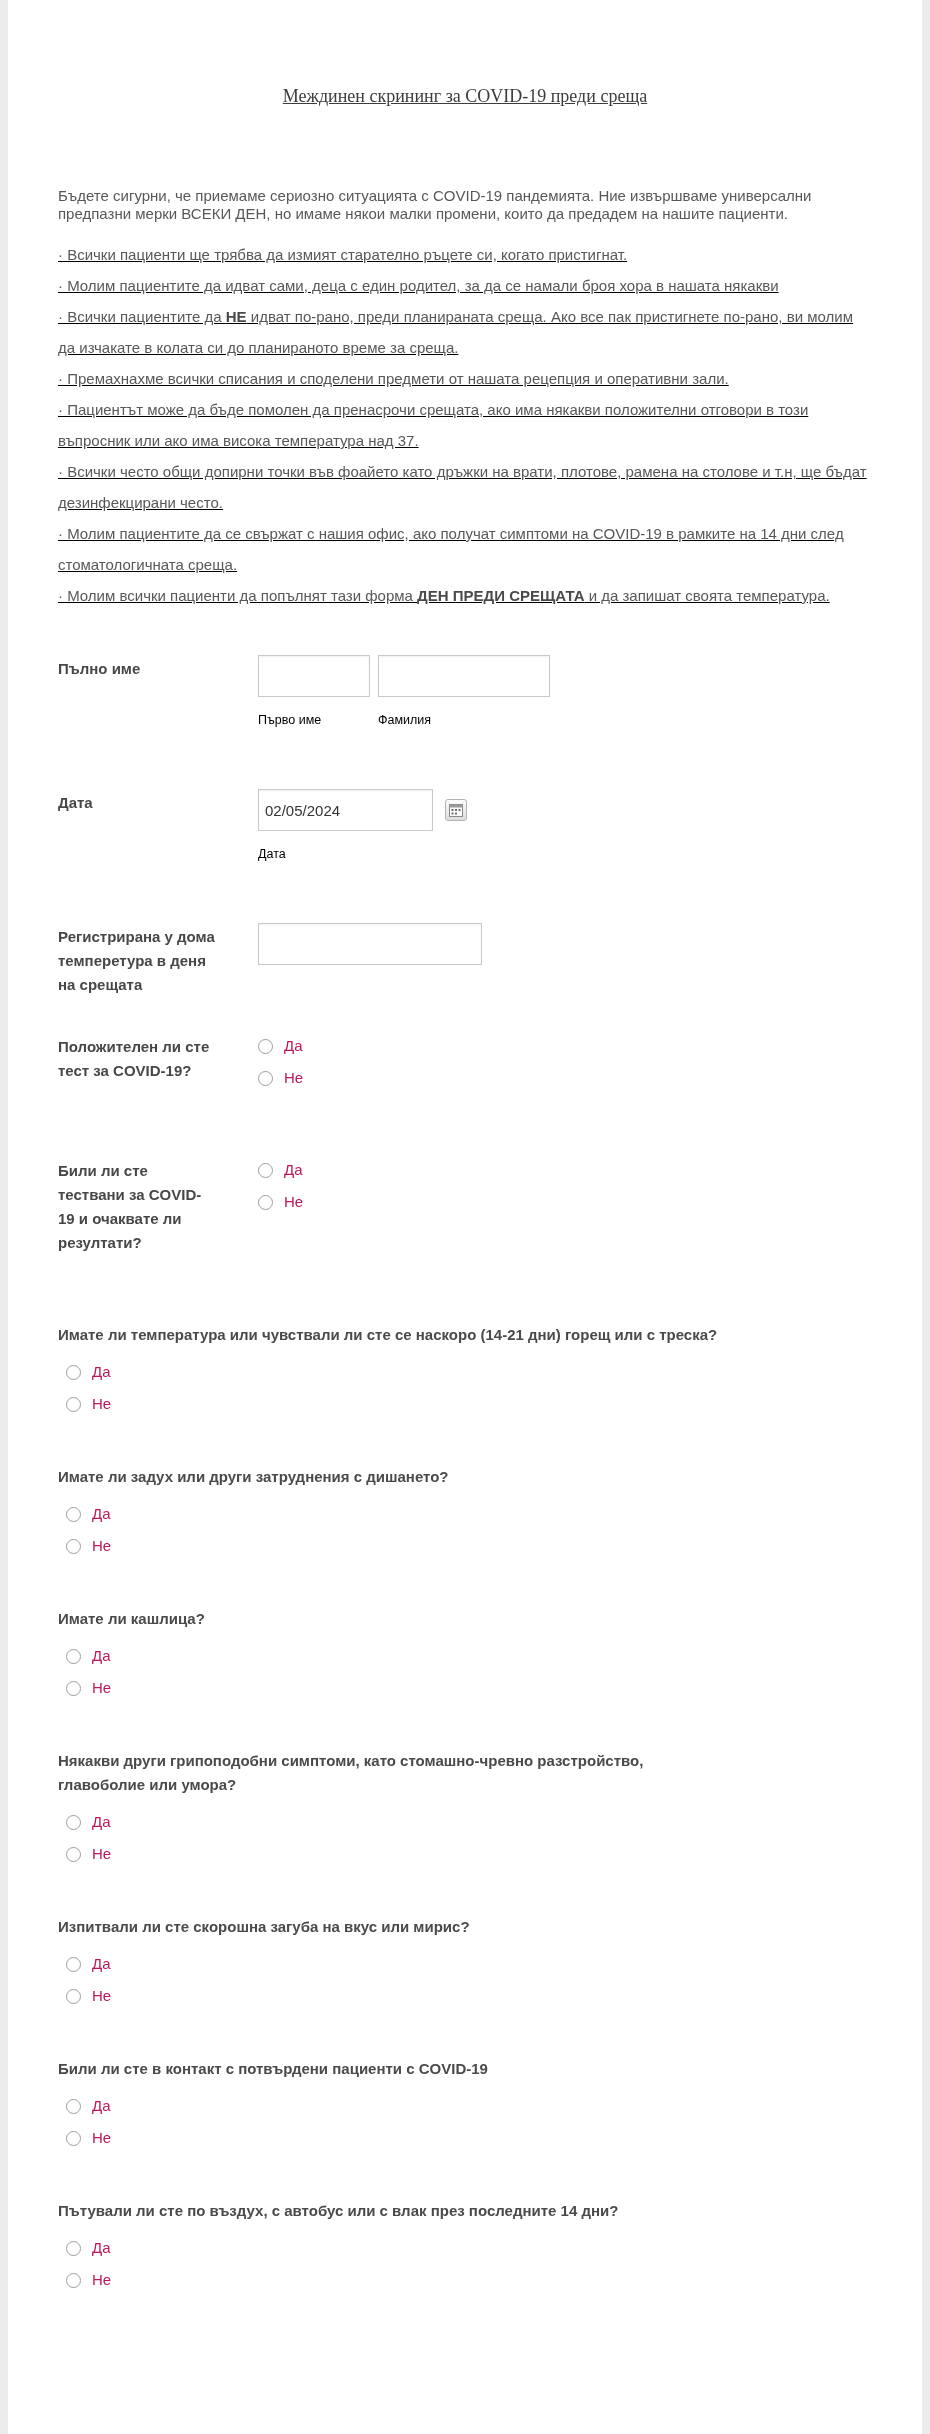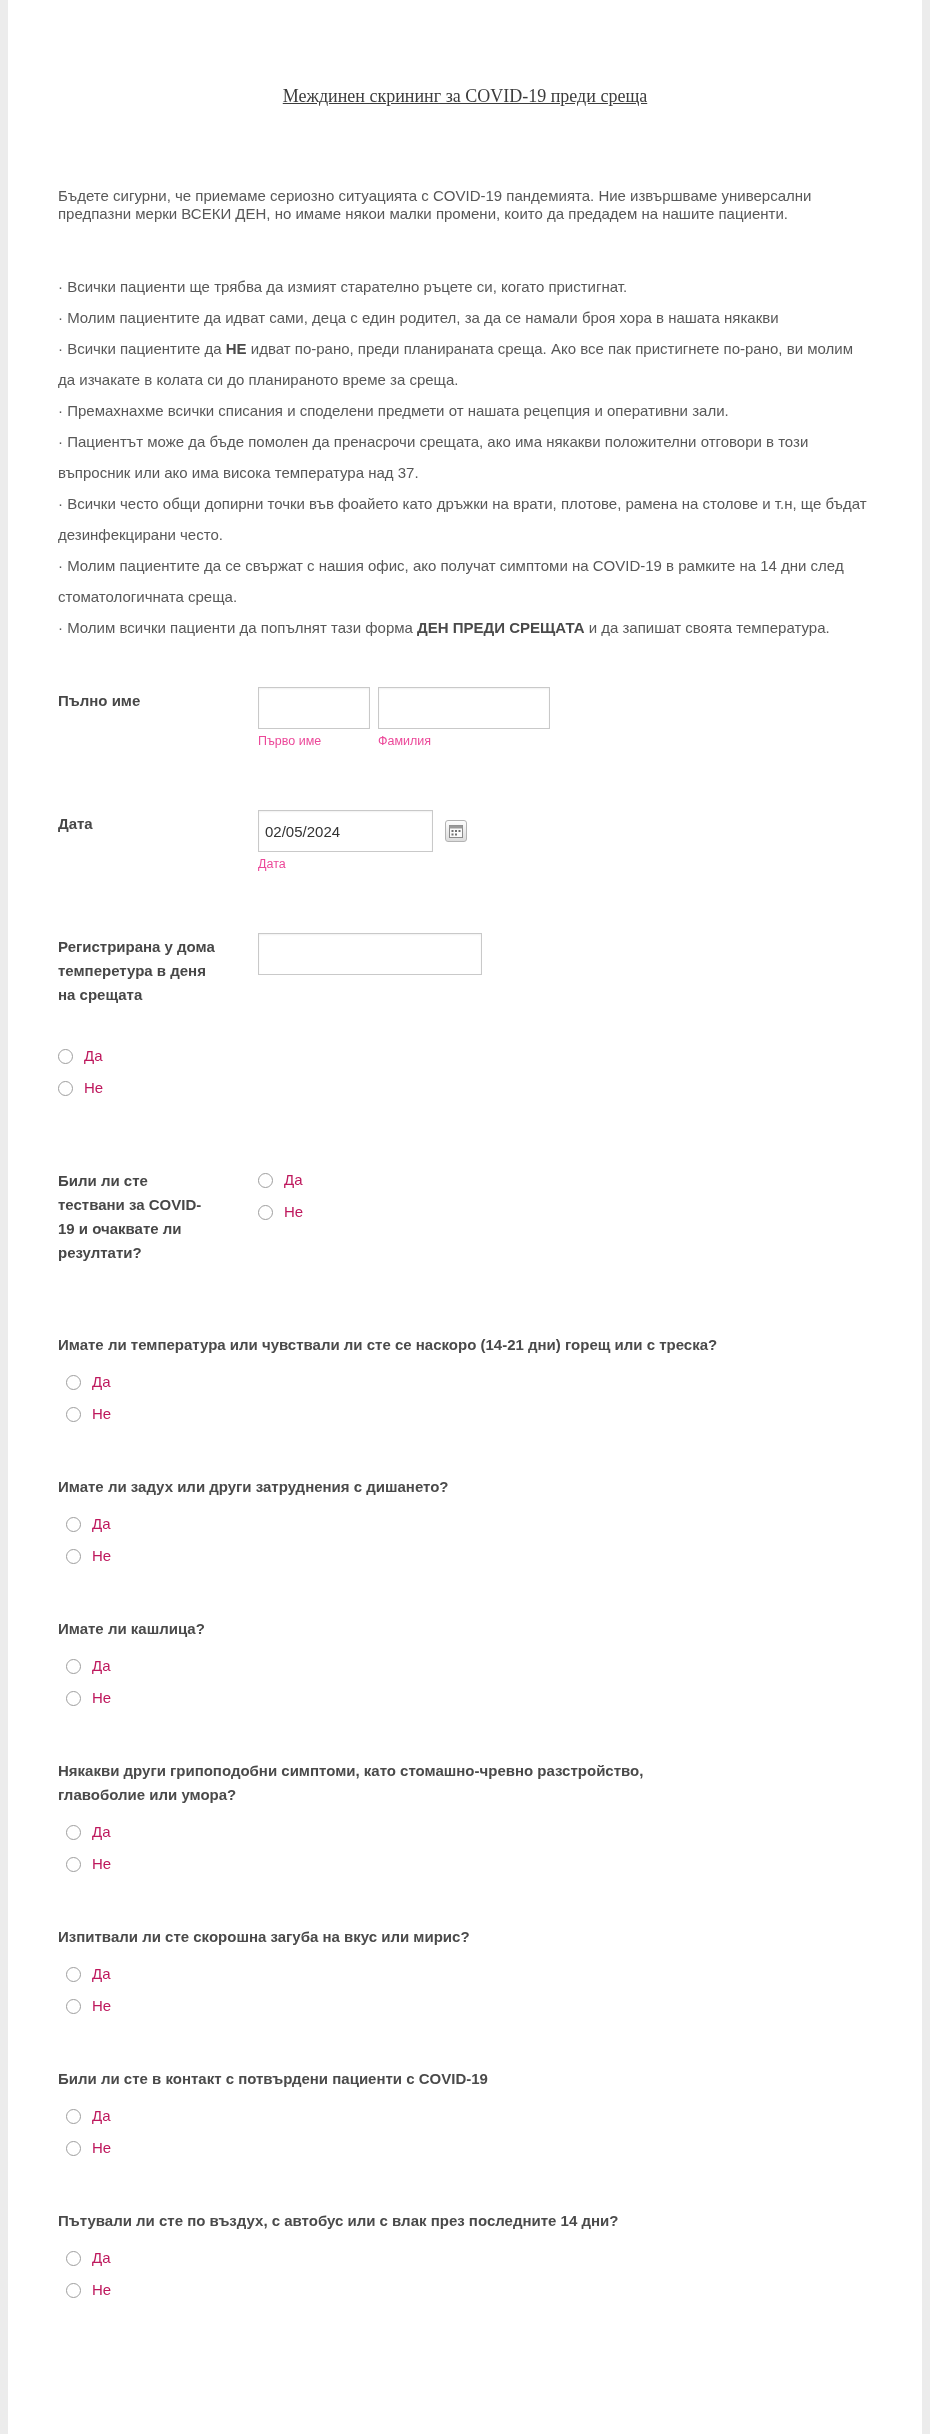--- a/index.html
+++ b/index.html
@@ -24,21 +24,21 @@
     font-weight:normal;
     color:#3c3c3c;
     text-decoration:underline;
   }
   .intro {
     margin:80px 0 0 0;
     font-size:15px;
     line-height:18px;
     color:#585858;
   }
-  .bullets { margin-top:48px; }
+  .bullets { margin-top:16px;text-decoration:underline; }
   .bullet {
     margin:0;
     font-size:15px;
     line-height:31px;
     color:#585858;
   }
   .b { font-weight:bold; color:#4a4a4a; }
 
   .form-section { margin-top:44px; }
   .form-row { display:flex; align-items:flex-start; }
@@ -71,23 +71,23 @@
     font-size:15px;
     color:#333;
     padding:2px 6px;
     outline:none;
   }
   .w112 { width:112px; }
   .w172 { width:172px; }
   .w175 { width:175px; }
   .w224 { width:224px; }
   .sublabel {
-    margin-top:5px;
+    margin-top:16px;
     font-size:12.5px;
-    color:#ec4899;
+    color:#000000;
   }
   .date-row { display:flex; align-items:center; }
   .cal-btn {
     margin-left:12px;
     width:22px;
     height:22px;
     padding:0;
     border:1px solid #b3b3b3;
     border-radius:3px;
     background:linear-gradient(#fdfdfd,#dcdcdc);
@@ -188,20 +188,21 @@
     </div>
 
     <div class="form-row mb36">
       <div class="form-label">Регистрирана у дома темперетура в деня на срещата</div>
       <div class="form-control">
         <input type="text" class="text-input w224" value="" style="">
       </div>
     </div>
 
     <div class="form-row mb58">
+      <div class="form-label">Положителен ли сте тест за COVID-19?</div>
       <div class="form-control radio-group">
         <div class="radio-row">
           <span class="radio"></span>
           <span class="radio-label">Да</span>
         </div>
         <div class="radio-row">
           <span class="radio"></span>
           <span class="radio-label">Не</span>
         </div>
       </div>

